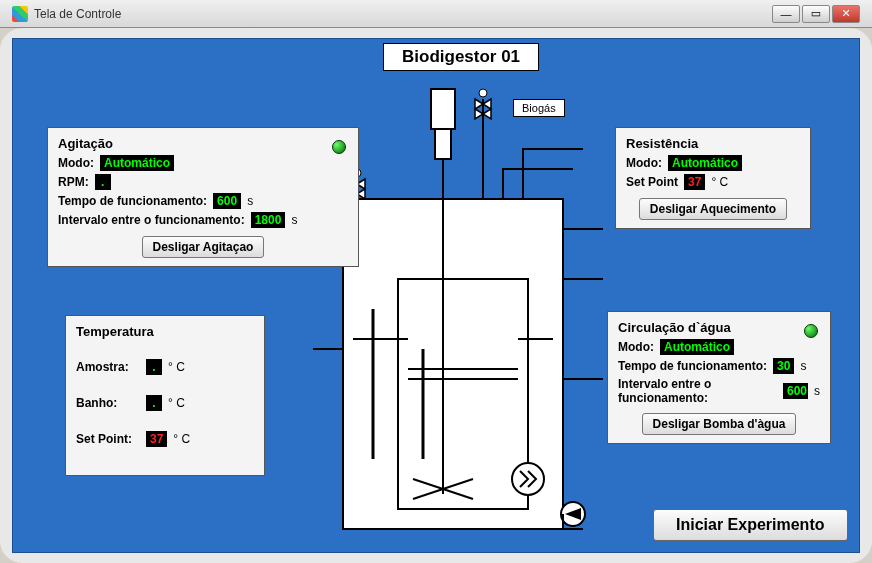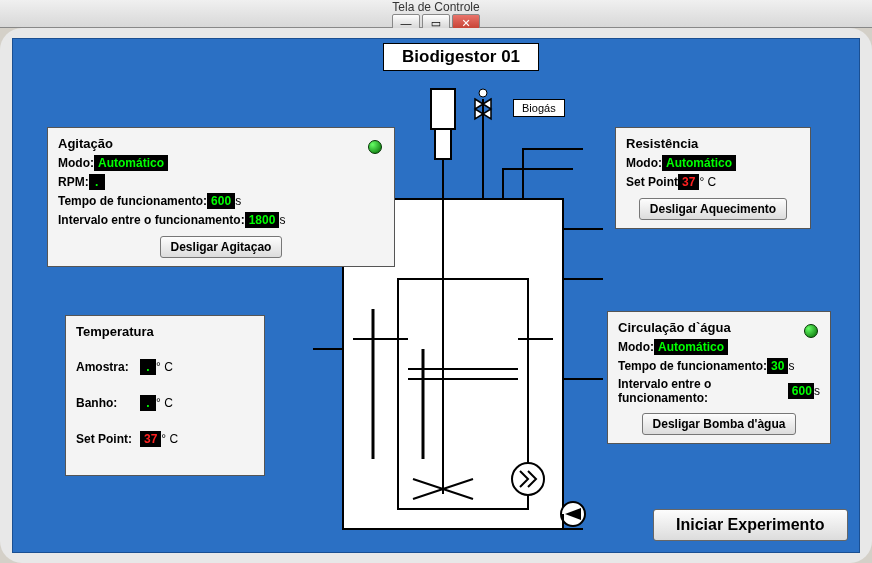--- a/index.html
+++ b/index.html
@@ -10,22 +10,21 @@
       width: 872px;
       height: 563px;
       overflow: hidden;
     }
     .titlebar {
       height: 28px;
       background: linear-gradient(to bottom, #f0f0f0, #d8d8d8);
       border-bottom: 1px solid #888;
       display: flex;
       align-items: center;
-      padding: 0 4px;
-      flex-direction: column;
+      padding: 0 12px;
     }
     .titlebar-icon {
       width: 16px; height: 16px;
       margin-right: 6px;
       display: inline-block;
       background: linear-gradient(45deg, #e74c3c 25%, #3498db 25% 50%, #2ecc71 50% 75%, #f1c40f 75%);
       border-radius: 2px;
     }
     .titlebar-title { flex: 1; color: #333; font-size: 12px; }
     .win-btns { display: flex; gap: 2px; }
@@ -61,21 +60,21 @@
       font-size: 17px;
       font-weight: bold;
     }
     .panel {
       position: absolute;
       background: #f4f4f4;
       border: 1px solid #555;
       padding: 8px 10px;
     }
     .panel h3 { font-size: 13px; font-weight: bold; margin-bottom: 4px; }
-    .row { display: flex; align-items: center; margin: 3px 0; font-size: 12px; }
+    .row { display: flex; align-items: center; gap: 6px; margin: 3px 0; font-size: 12px; }
     .row b { font-weight: bold; }
     .lcd {
       background: #000;
       color: #00ff00;
       padding: 1px 4px;
       font-weight: bold;
       font-size: 12px;
       min-width: 16px;
       text-align: center;
       display: inline-block;
@@ -103,21 +102,21 @@
       padding: 6px 22px;
       background: linear-gradient(to bottom, #fdfdfd, #dcdcdc);
       border: 1px solid #666;
       border-radius: 3px;
       font-size: 16px;
       font-weight: bold;
       cursor: pointer;
       text-align: center;
     }
     
-    #p-agit { left: 34px; top: 88px; width: 348px; }
+    #p-agit { left: 34px; top: 88px; width: 312px; }
     #p-agit .led { position: absolute; right: 12px; top: 12px; }
     #p-temp { left: 52px; top: 276px; width: 200px; }
     #p-temp .row { margin: 20px 0; }
     #p-res  { left: 602px; top: 88px; width: 196px; }
     #p-circ { left: 594px; top: 272px; width: 224px; }
     #p-circ .led { position: absolute; right: 12px; top: 12px; }
     .biogas-box {
       position: absolute;
       left: 500px; top: 60px;
       background: #fff; border: 1px solid #000;

